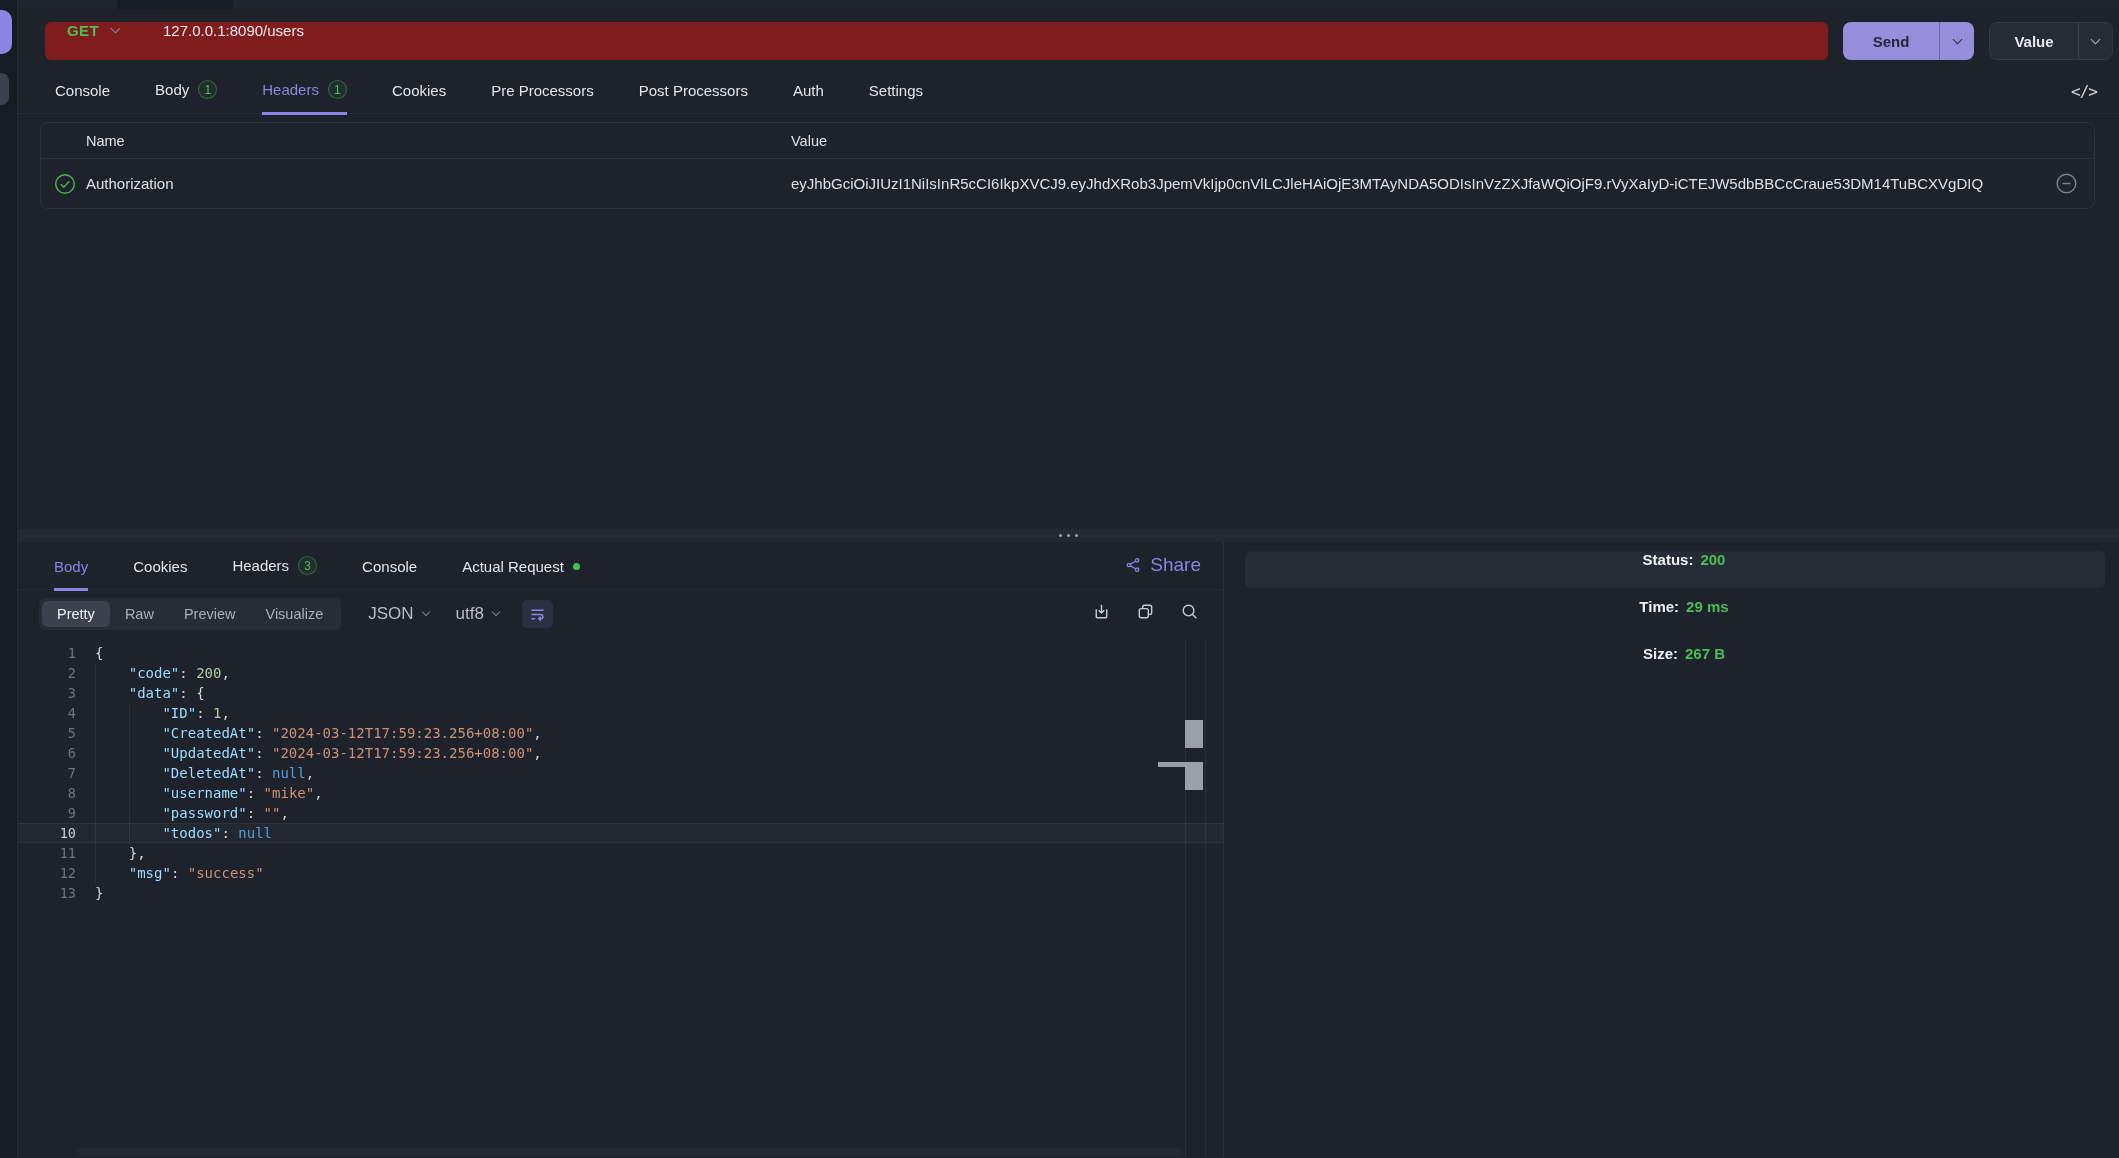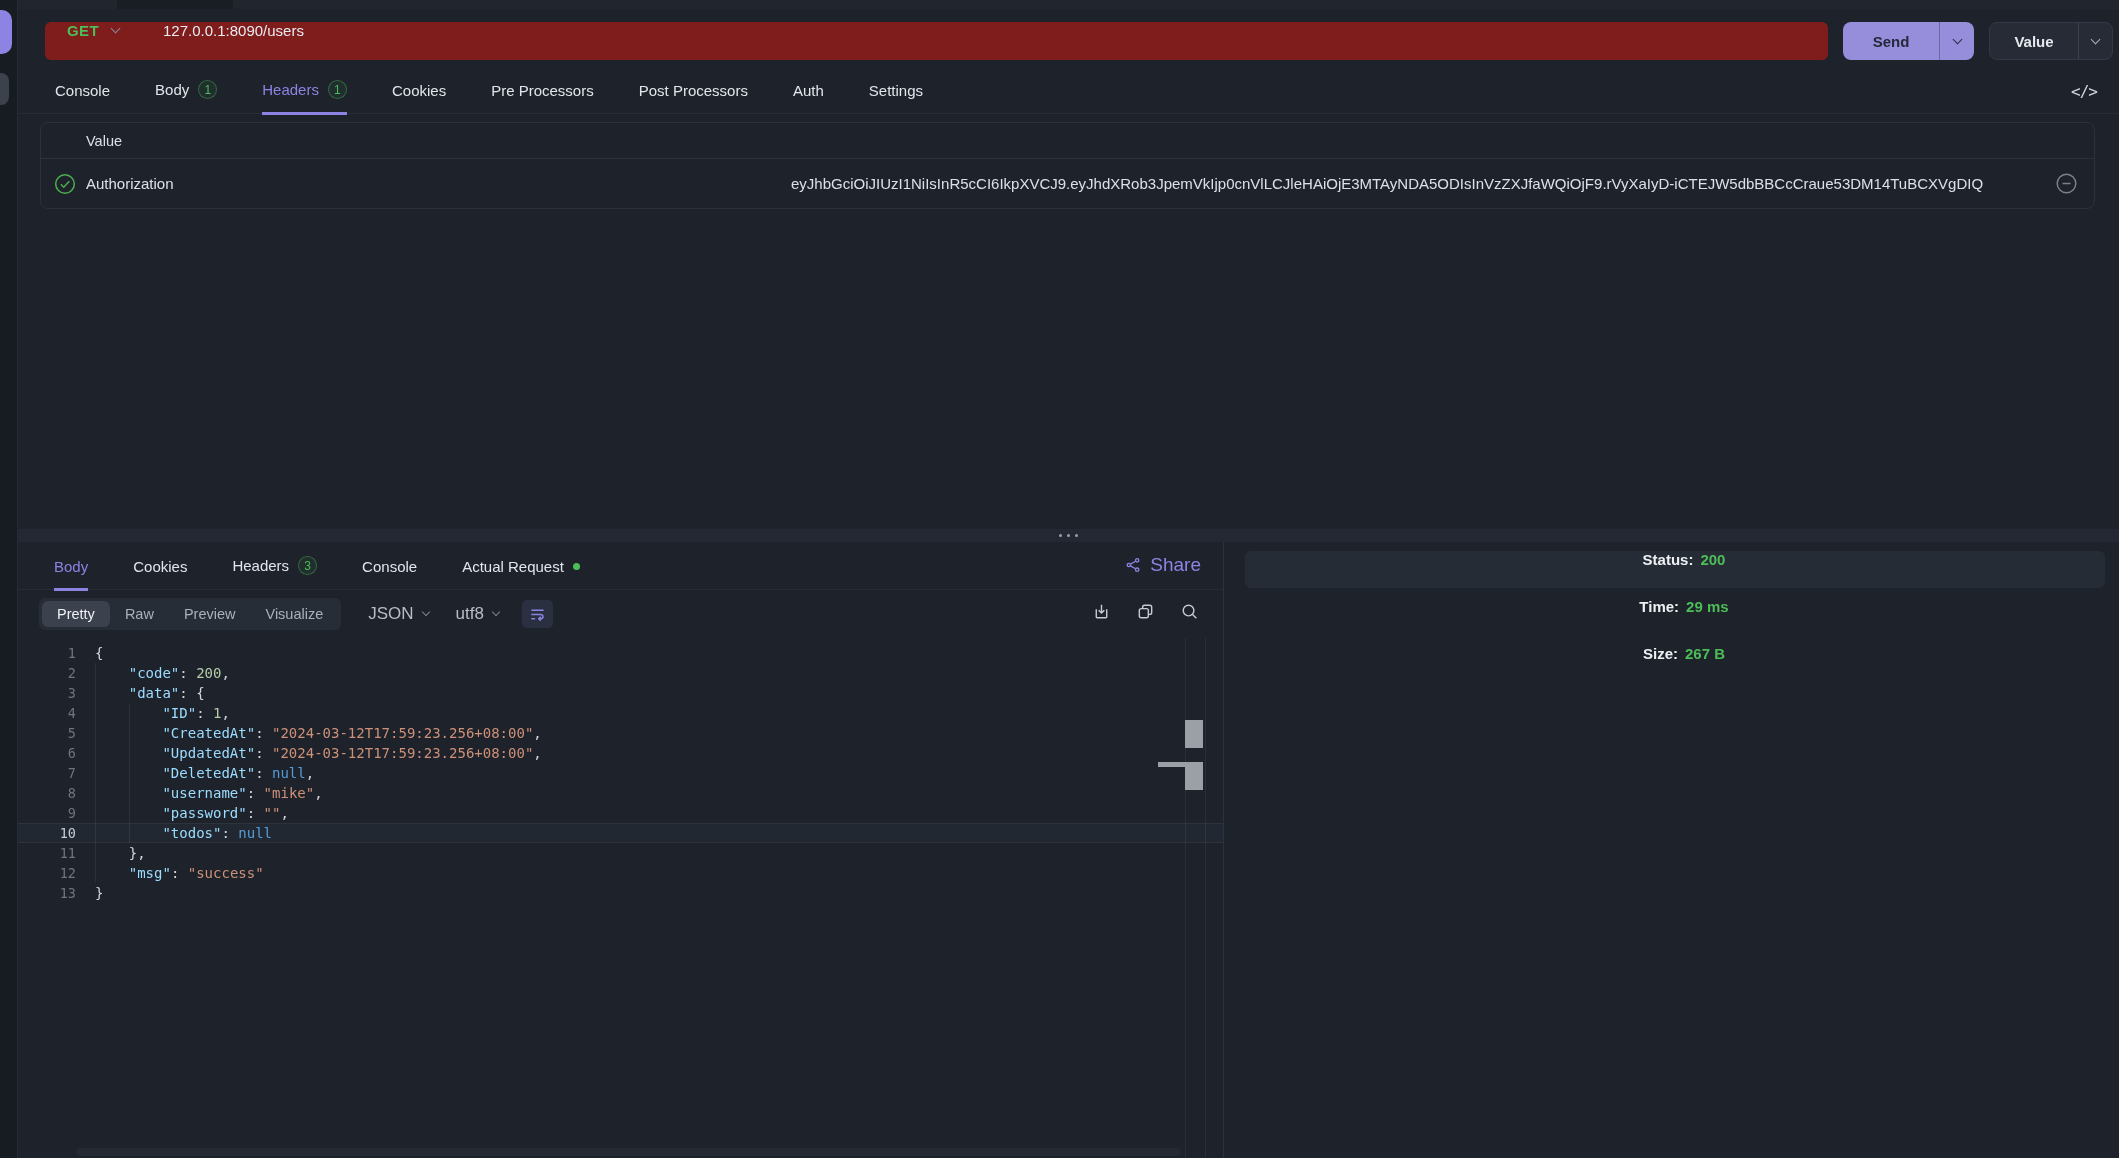--- a/index.html
+++ b/index.html
@@ -188,20 +188,21 @@
         </div>
         <div class="tab">
           <span>Settings</span>
         </div>
       <span class="code-icon">&lt;/&gt;</span>
     </div>
 
     <div class="param-table">
       <div class="pt-row pt-head">
         <div class="cell-icon"></div>
+        <div class="cell-name">Name</div>
         <div class="cell-value">Value</div>
         <div class="cell-actions"></div>
       </div>
       <div class="pt-row">
         <div class="cell-icon icon-btn">
           <svg width="22" height="22" viewBox="0 0 22 22" fill="none" stroke="#4caf50" stroke-width="1.5">
             <circle cx="11" cy="11" r="9.3"></circle>
               <path d="M6.8 11.3l2.9 2.9 5.6-6"></path>
           </svg>
         </div>

